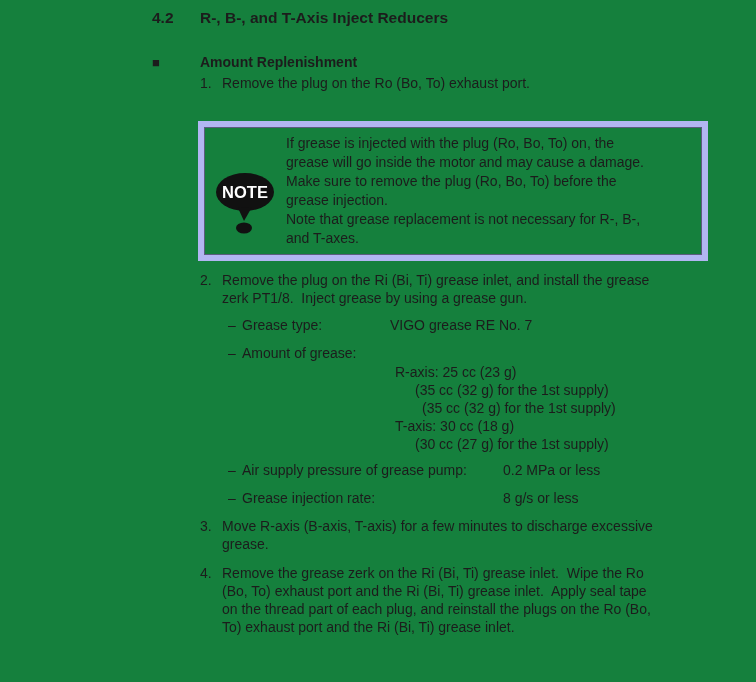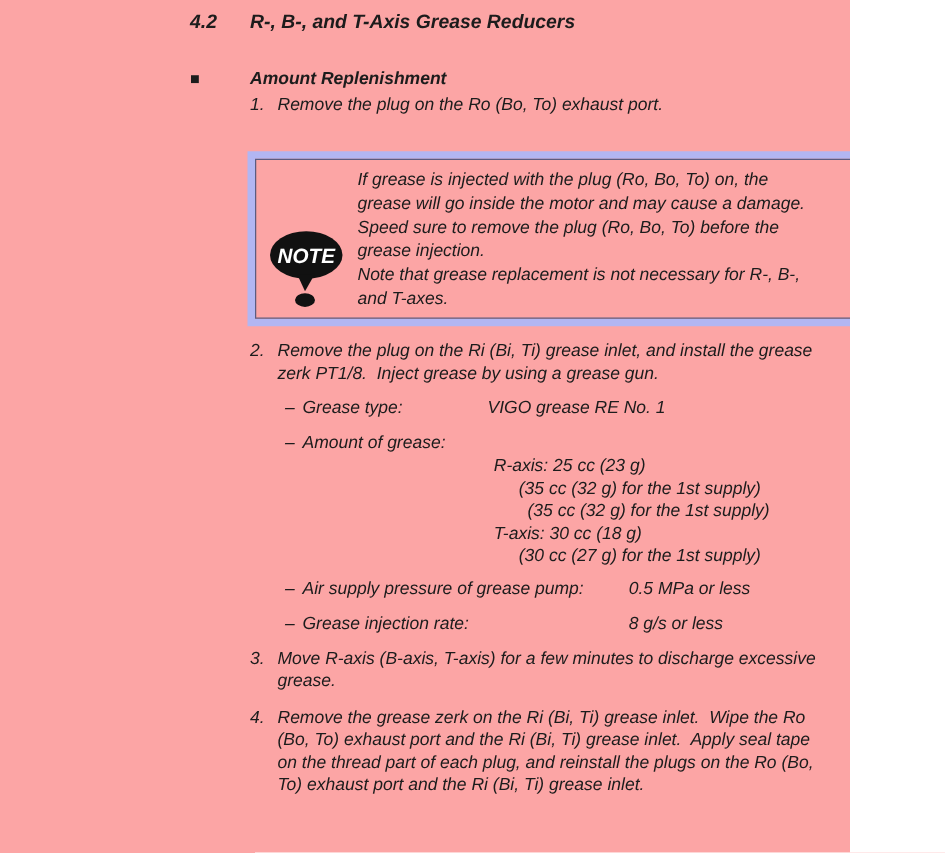--- a/index.html
+++ b/index.html
@@ -1,25 +1,24 @@
 <!DOCTYPE html>
 <html><head>
 <meta charset="utf-8">
 <style>
   html,body{margin:0;padding:0;background:#ffffff;}
   .page{
     position:relative;
-    width:680px;height:682px;
+    width:756px;height:682px;
     overflow:hidden;
-    background:#fca5a5;
+    background:#15803d;
     font-family:"Liberation Sans","DejaVu Sans",sans-serif;
     color:#1c1c1c;
     font-size:14px;
     line-height:18px;
-    font-style:italic;
   }
   
   .section-heading{
     display:flex;
     margin:8px 0 0 152px;
     font-size:15.5px;
     font-weight:bold;
     line-height:20px;
   }
   .section-heading .sec-num{width:48px;}
@@ -56,21 +55,21 @@
   .note-inner{
     border:1px solid #5c5c80;
     display:flex;
     padding:4px 6px 4px 0;
     min-height:118px;
   }
   .note-icon-col{
     flex:0 0 81px;
     display:flex;
     justify-content:center;
-    align-items:flex-end;
+    align-items:center;
     padding-top:28px;
   }
   .note-text{
     flex:1;
     line-height:19px;
     white-space:pre-wrap;
     padding-top:2px;
   }
   
   .spec-row{position:relative;height:18px;}
@@ -88,21 +87,21 @@
   .amt-ind{padding-left:20px;}
   .amt-ind2{padding-left:27px;}
 </style>
 </head>
 <body>
 
 <div class="page">
 
   <div class="section-heading">
     <span class="sec-num">4.2</span>
-    <span>R-, B-, and T-Axis Grease Reducers</span>
+    <span>R-, B-, and T-Axis Inject Reducers</span>
   </div>
 
   <div class="bullet-row">
     <span class="sq">■</span>
     <span class="sub-title">Amount Replenishment</span>
   </div>
 
   <div class="step step1">
     <span class="num">1.</span>
     <span class="txt">Remove the plug on the Ro (Bo, To) exhaust port.</span>
@@ -113,56 +112,56 @@
       <div class="note-icon-col">
         <svg width="62" height="66" viewBox="0 0 62 66">
           <ellipse cx="30" cy="20" rx="29" ry="19" fill="#111111"></ellipse>
           <polygon points="23,36 37,35 29,49" fill="#111111"></polygon>
           <ellipse cx="29" cy="56" rx="8" ry="5.5" fill="#111111"></ellipse>
           <text x="30" y="26" text-anchor="middle" fill="#ffffff" font-family="Liberation Sans, DejaVu Sans, sans-serif" font-size="16.5" font-weight="bold">NOTE</text>
         </svg>
       </div>
       <div class="note-text">If grease is injected with the plug (Ro, Bo, To) on, the
 grease will go inside the motor and may cause a damage.
-Speed sure to remove the plug (Ro, Bo, To) before the
+Make sure to remove the plug (Ro, Bo, To) before the
 grease injection.
 Note that grease replacement is not necessary for R-, B-,
 and T-axes.</div>
     </div>
   </div>
 
   <div class="step step2">
     <span class="num">2.</span>
     <span class="txt">Remove the plug on the Ri (Bi, Ti) grease inlet, and install the grease
 zerk PT1/8.  Inject grease by using a grease gun.</span>
   </div>
 
   <div class="spec-row row-grease-type">
     <span class="dash">–</span>
     <span class="lbl">Grease type:</span>
-    <span class="val-a">VIGO grease RE No. 1</span>
+    <span class="val-a">VIGO grease RE No. 7</span>
   </div>
 
   <div class="spec-row row-amount">
     <span class="dash">–</span>
     <span class="lbl">Amount of grease:</span>
   </div>
 
   <div class="amounts">
     <div>R-axis: 25 cc (23 g)</div>
     <div class="amt-ind">(35 cc (32 g) for the 1st supply)</div>
     <div class="amt-ind2">(35 cc (32 g) for the 1st supply)</div>
     <div>T-axis: 30 cc (18 g)</div>
     <div class="amt-ind">(30 cc (27 g) for the 1st supply)</div>
   </div>
 
   <div class="spec-row row-air">
     <span class="dash">–</span>
     <span class="lbl">Air supply pressure of grease pump:</span>
-    <span class="val-b">0.5 MPa or less</span>
+    <span class="val-b">0.2 MPa or less</span>
   </div>
 
   <div class="spec-row row-rate">
     <span class="dash">–</span>
     <span class="lbl">Grease injection rate:</span>
     <span class="val-b">8 g/s or less</span>
   </div>
 
   <div class="step step3">
     <span class="num">3.</span>

